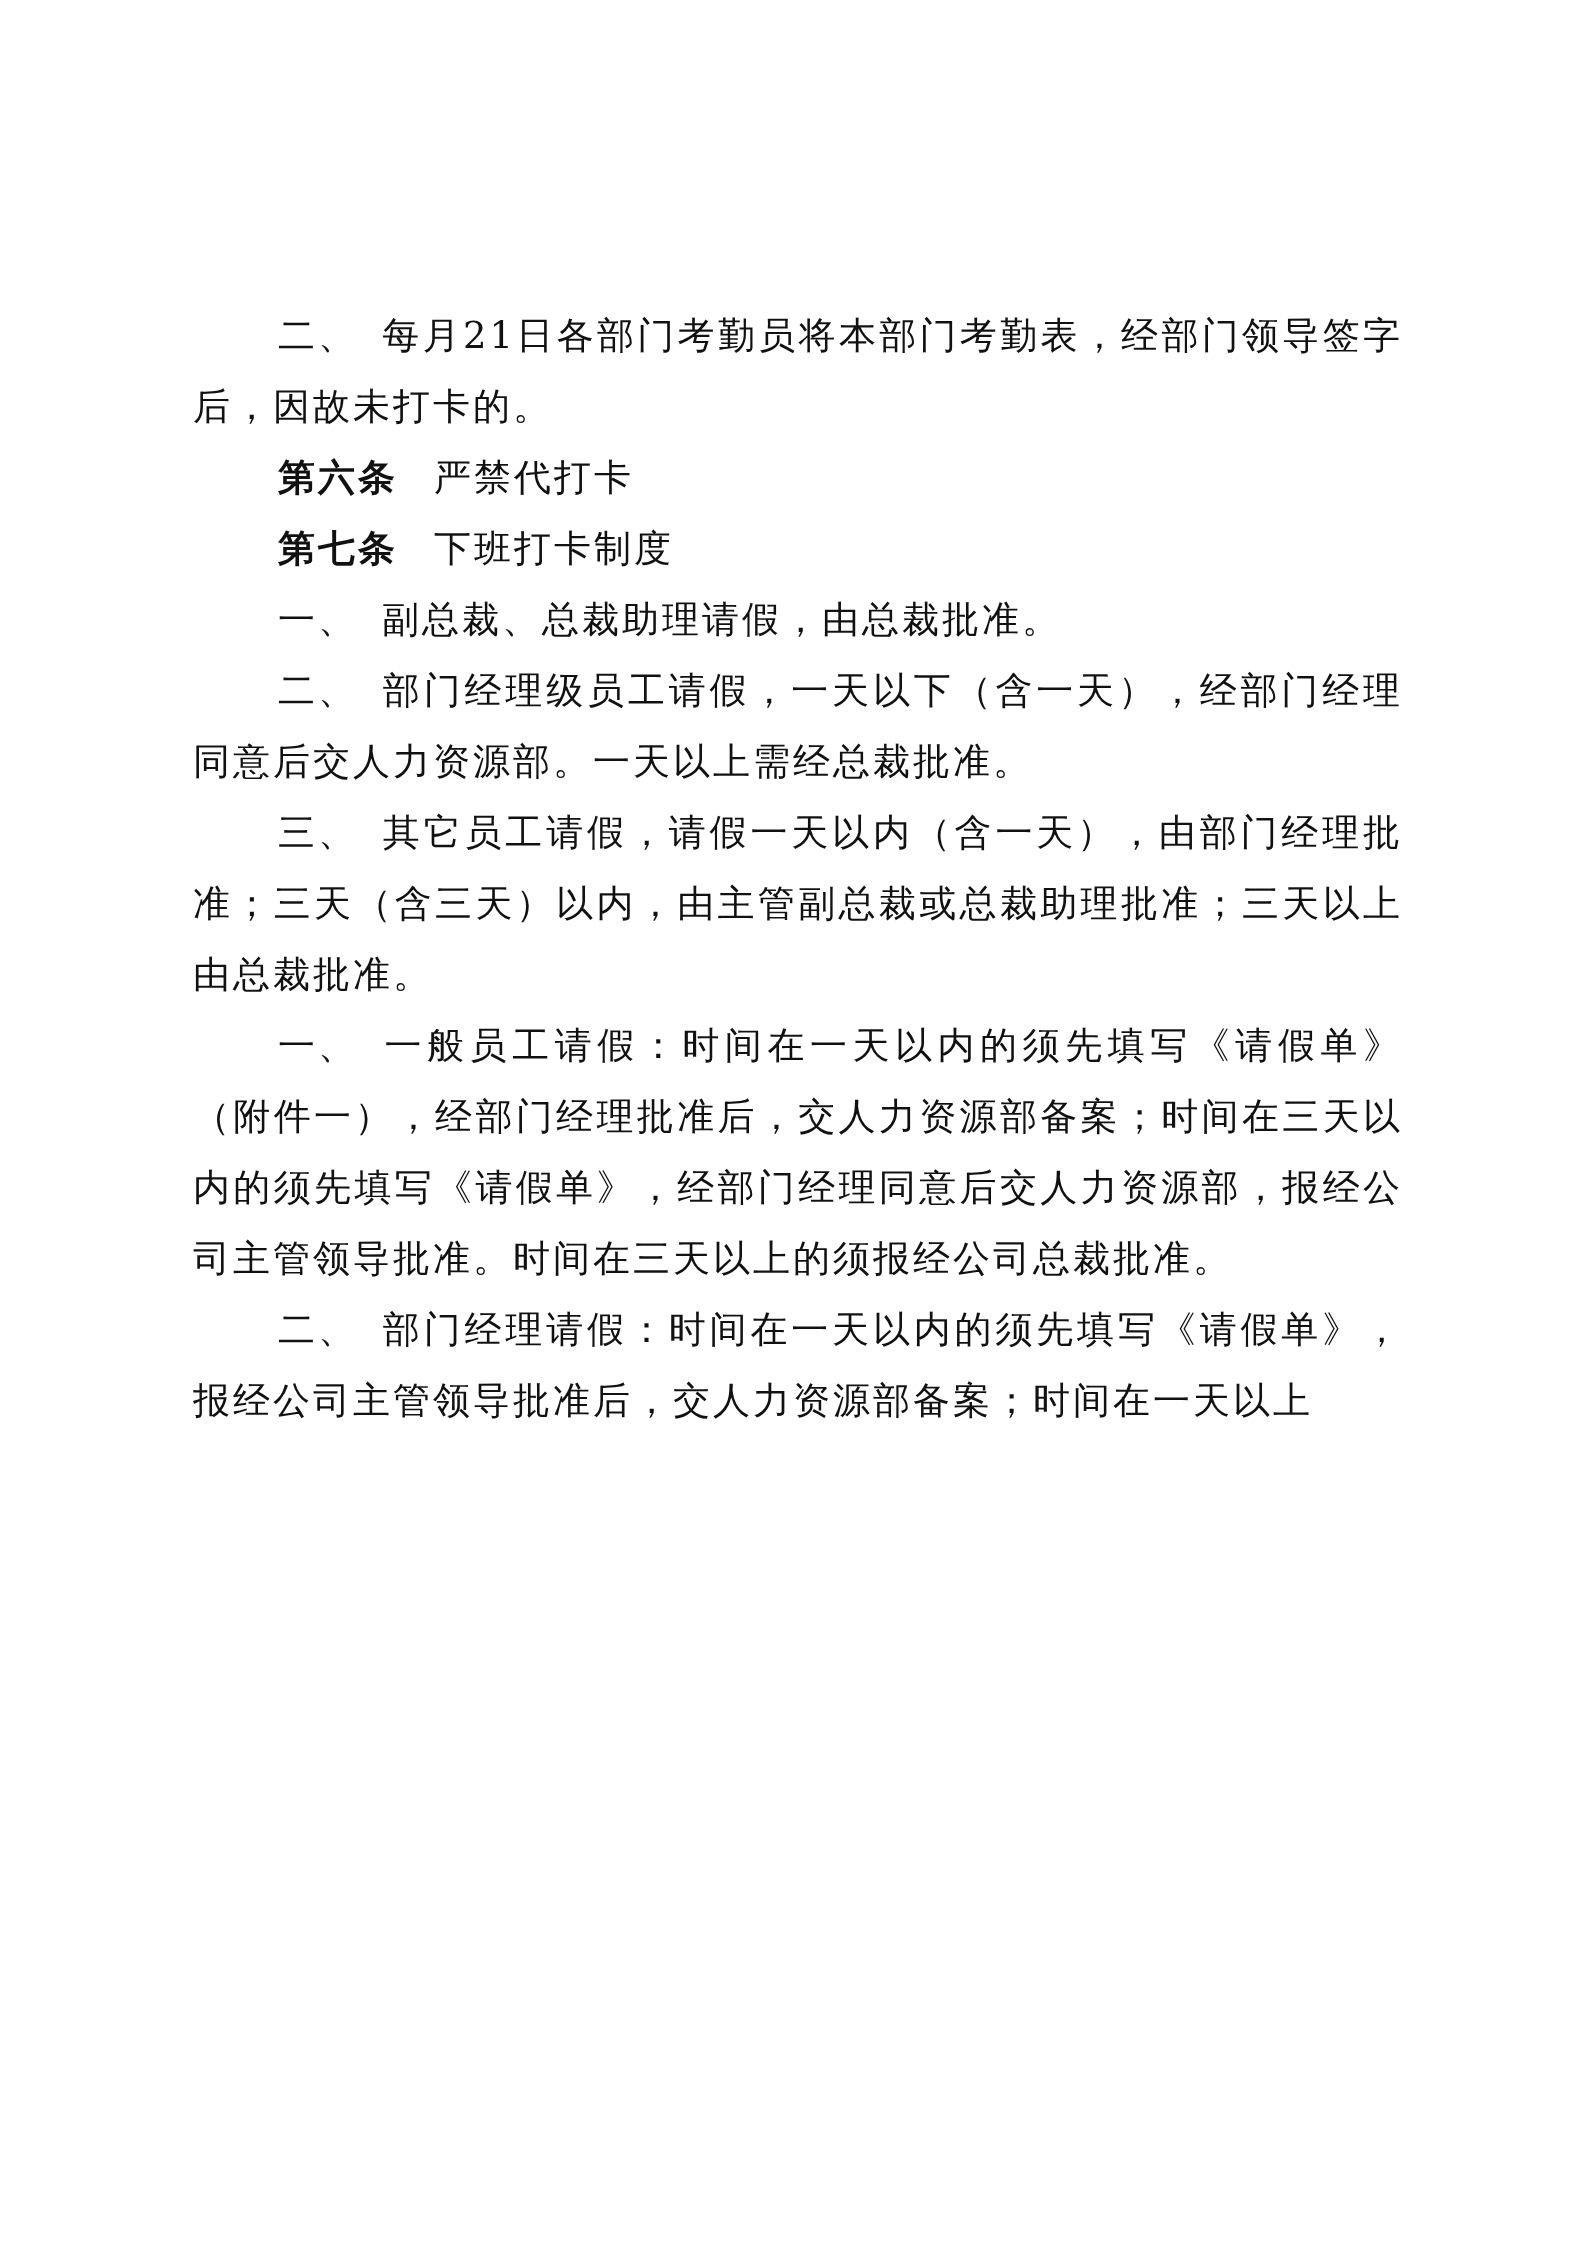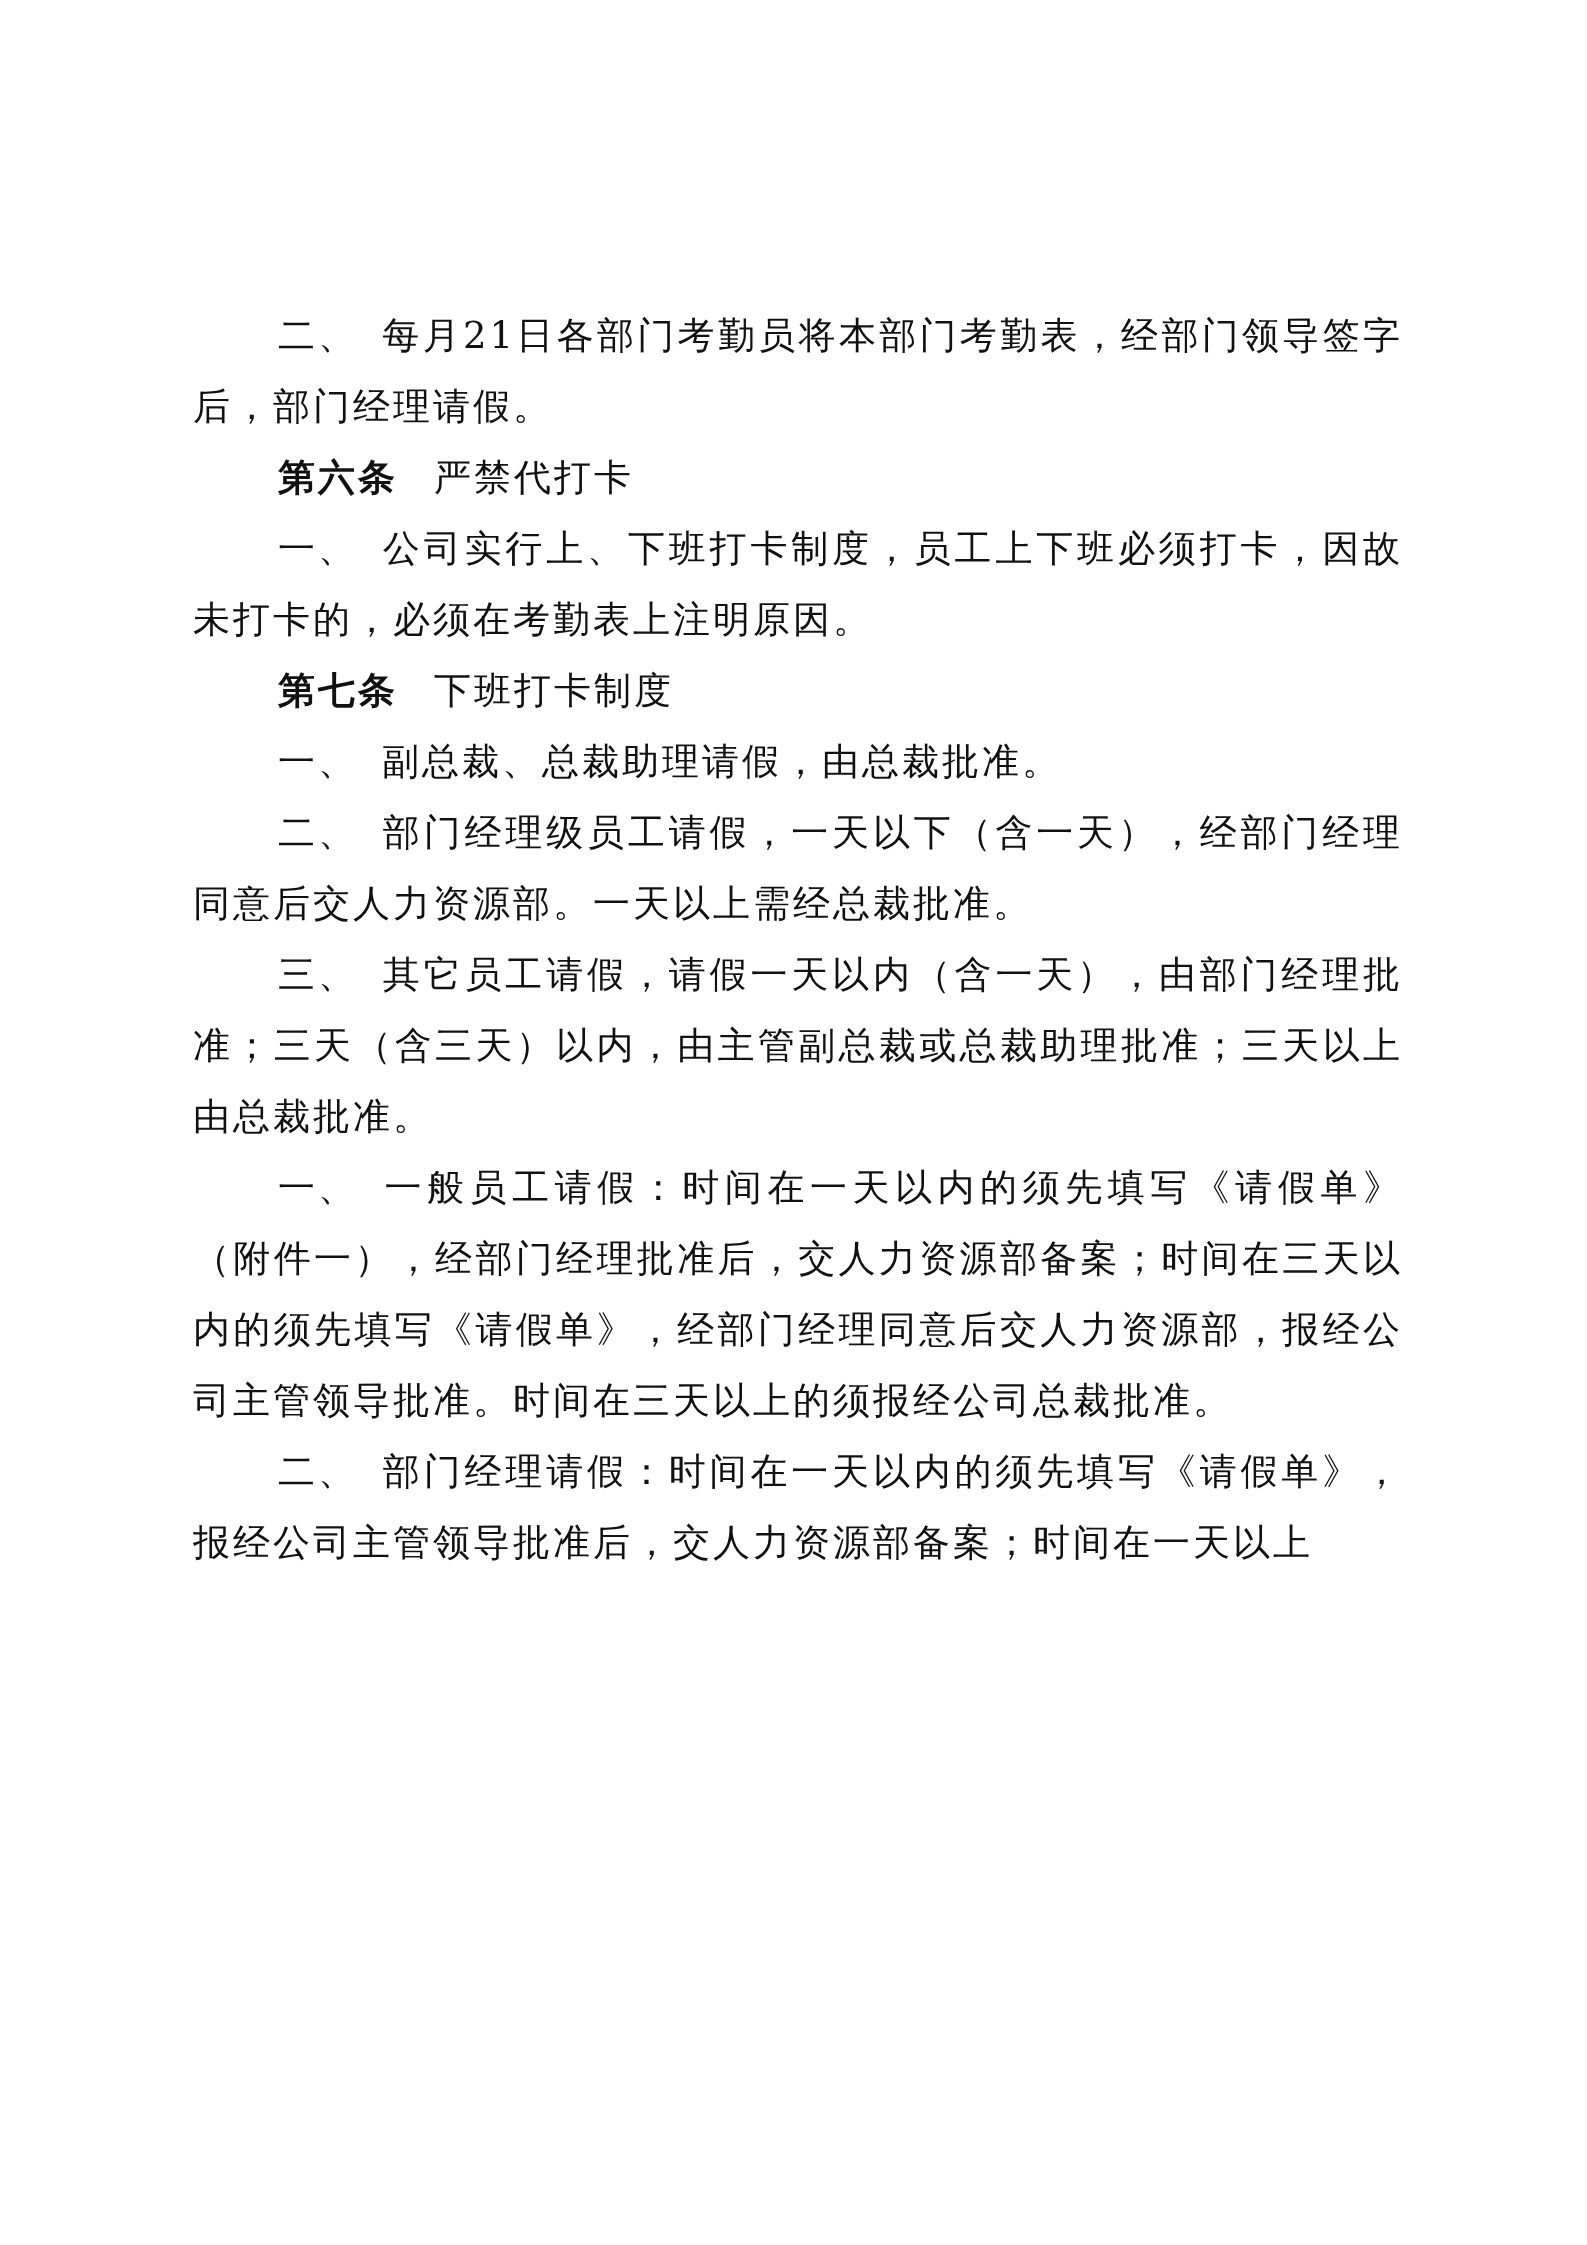--- a/index.html
+++ b/index.html
@@ -49,25 +49,24 @@
       display: inline-block;
       text-indent: 0;
       margin-right: 24px;
     }
   </style>
 </head>
 <body>
 
 <div class="page">
 
-  <p class="para"><span class="num">二、</span><span>每月21日各部门考勤员将本部门考勤表，经部门领导签字后，部门经理请假。</span></p>
+  <p class="para"><span class="num">二、</span><span>每月21日各部门考勤员将本部门考勤表，经部门领导签字后，因故未打卡的。</span></p>
 
   <p class="heading"><span class="art-no">第六条</span><span class="art-title">严禁代打卡</span></p>
 
-  <p class="para"><span class="num">一、</span><span>公司实行上、下班打卡制度，员工上下班必须打卡，因故未打卡的，必须在考勤表上注明原因。</span></p>
 
 
   <p class="heading"><span class="art-no">第七条</span><span class="art-title">下班打卡制度</span></p>
 
   <p class="para"><span class="num">一、</span><span>副总裁、总裁助理请假，由总裁批准。</span></p>
 
   <p class="para"><span class="num">二、</span><span>部门经理级员工请假，一天以下（含一天），经部门经理同意后交人力资源部。一天以上需经总裁批准。</span></p>
 
   <p class="para"><span class="num">三、</span><span>其它员工请假，请假一天以内（含一天），由部门经理批准；三天（含三天）以内，由主管副总裁或总裁助理批准；三天以上由总裁批准。</span></p>
 

